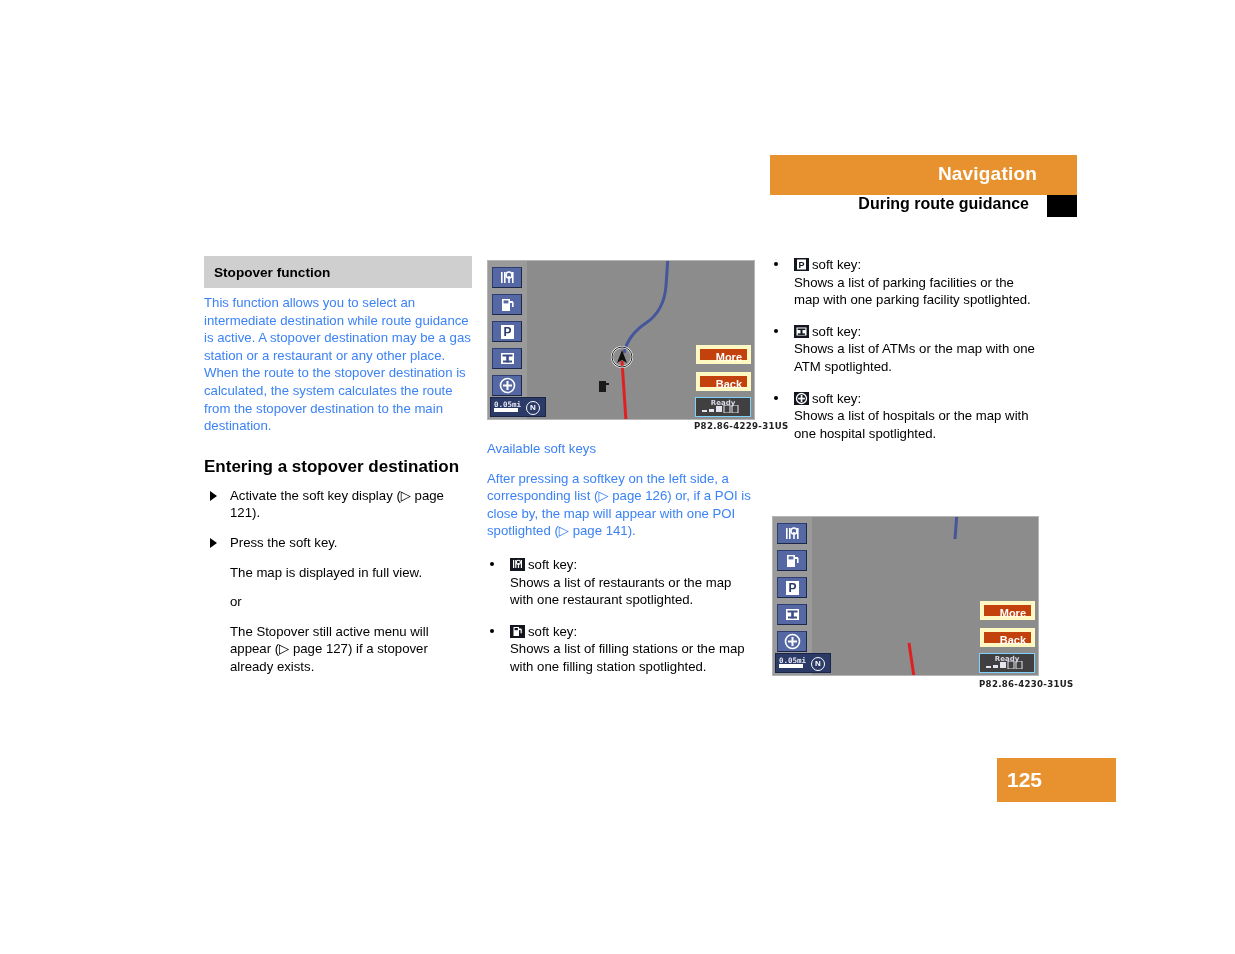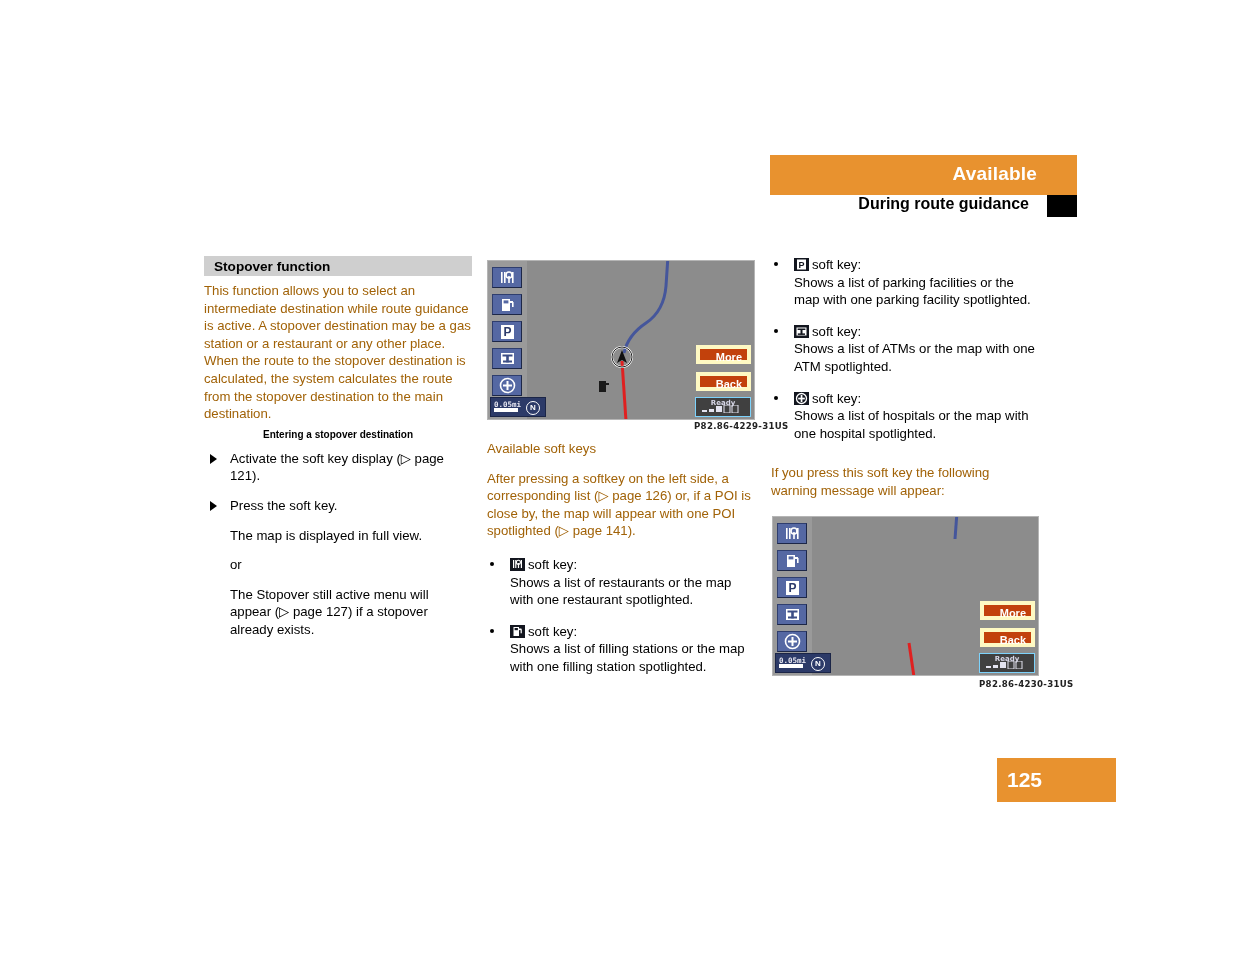--- a/index.html
+++ b/index.html
@@ -65,46 +65,45 @@
     width: 268px;
     top: 256px;
   }
   #col-left  { left: 204px; }
   #col-mid   { left: 487px; }
   #col-right { left: 771px; }
 
   .body-text {
     font-size: 13.2px;
     line-height: 17.6px;
-    color: #a16207;
+    color: #3b82f6;
   }
   .gap-8  { height: 8px; }
   .gap-12 { height: 12px; }
   .gap-16 { height: 16px; }
 
   
   #section-band {
     background: #cfcfcf;
-    height: 20px;
+    height: 32px;
     padding: 0 0 0 10px;
     display: flex;
     align-items: center;
     margin-bottom: 6px;
   }
   #section-band-label {
     font-size: 13.6px;
     font-weight: bold;
   }
 
   .sub-heading {
-    font-size: 10px;
-    font-weight: bold;
-    margin-top: 6px;
+    font-size: 17px;
+    font-weight: bold;
+    margin-top: 22px;
     margin-bottom: 10px;
-    text-align: center;
   }
 
   
   .step {
     position: relative;
     padding-left: 26px;
     margin-bottom: 12px;
     font-size: 13.2px;
     line-height: 17.6px;
   }
@@ -314,21 +313,21 @@
     left: 10px; top: 10px;
     color: #ffffff;
     font-size: 21px;
     font-weight: bold;
   }
 </style>
 </head>
 <body>
 
 <div id="header-bar">
-  <div id="header-title">Available</div>
+  <div id="header-title">Navigation</div>
 </div>
 <div id="header-sub-wrap">
   <div id="header-subtitle">During route guidance</div>
   <div id="header-square"></div>
 </div>
 
 <div class="col" id="col-left">
 
   <div id="section-band">
     <span id="section-band-label">Stopover function</span>
@@ -496,21 +495,20 @@
       <svg width="15" height="13">
         <circle cx="7.5" cy="6.5" r="5" fill="none" stroke="#fff" stroke-width="1.3"></circle>
         <rect x="6.7" y="3" width="1.7" height="7" fill="#fff"></rect>
         <rect x="4.2" y="5.7" width="6.6" height="1.7" fill="#fff"></rect>
       </svg>
     </span><span>soft key:</span><br>
     <span>Shows a list of hospitals or the map with one hospital spotlighted.</span>
   </div>
 
   <div class="gap-8"></div>
-  <div class="body-text">If you press this soft key the following warning message will appear:</div>
 </div>
 
 <div class="navshot" id="navshot-2">
   <div class="sidebar-strip"></div>
 
   <svg width="265" height="158" style="position:absolute;left:0;top:0">
     <path d="M 184 -5 L 182 22" stroke="#45569b" stroke-width="3" fill="none"></path>
     <path d="M 136 126 L 141 160" stroke="#e02020" stroke-width="3" fill="none"></path>
   </svg>
 

